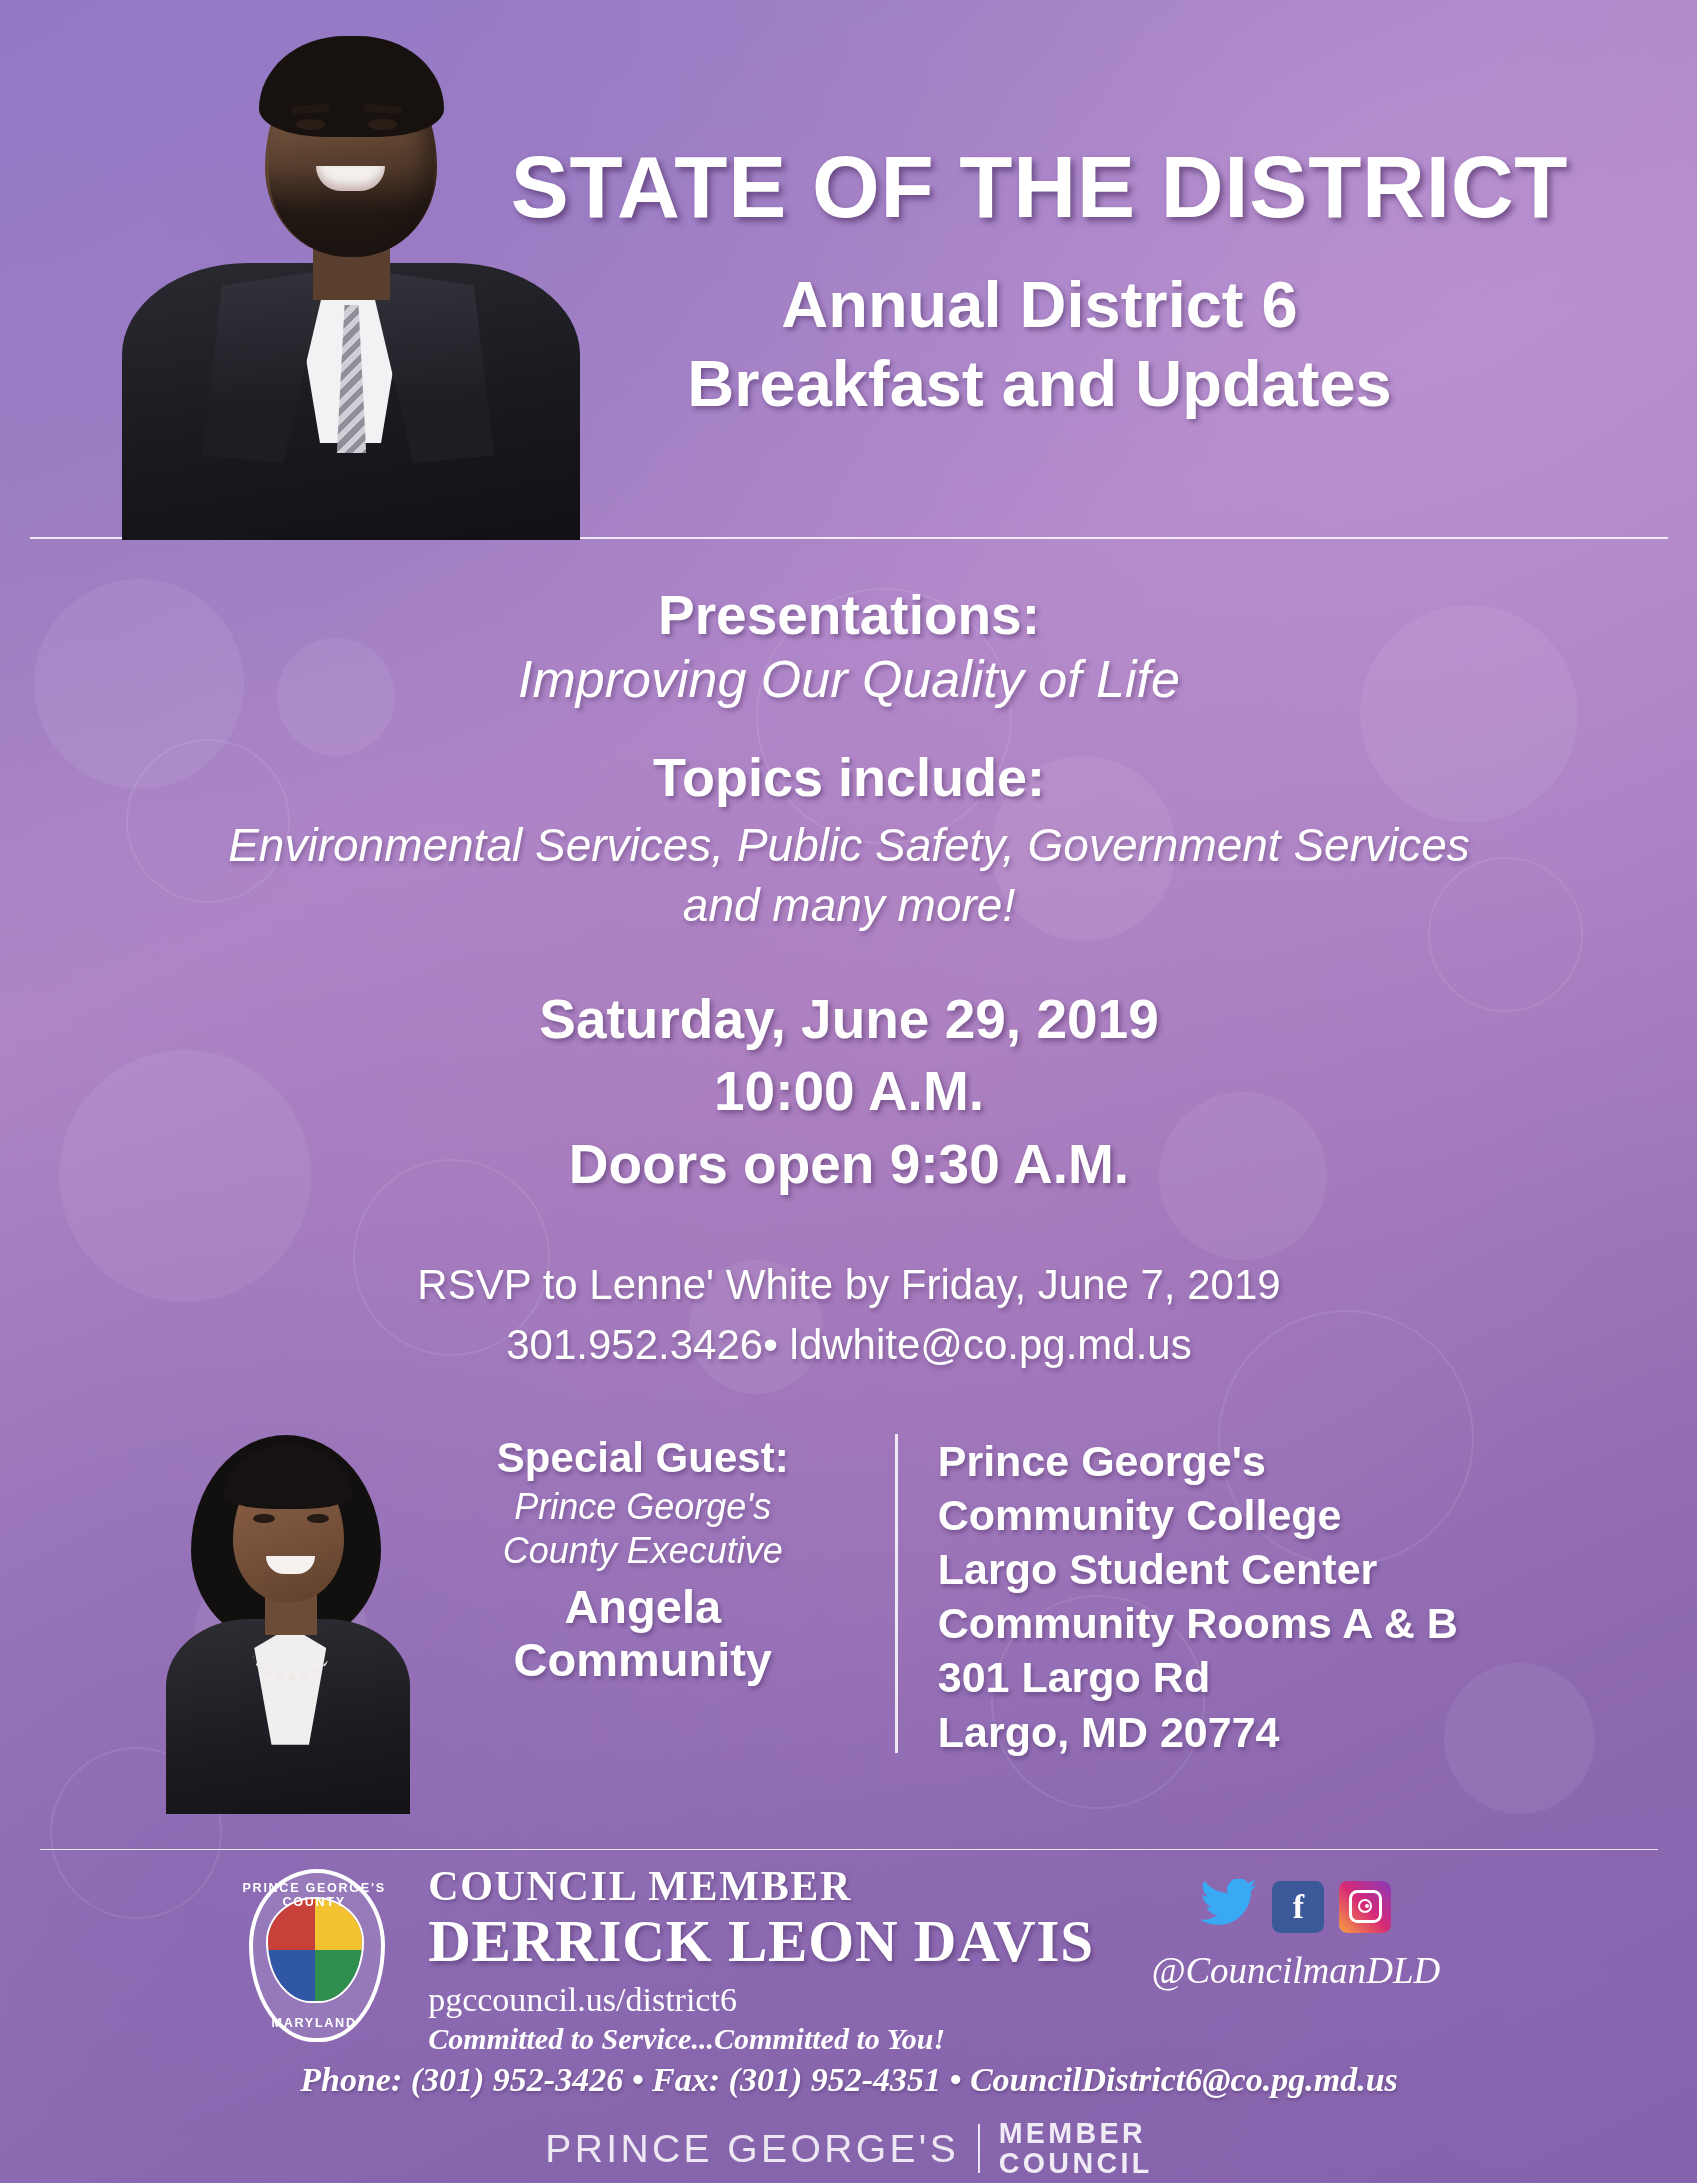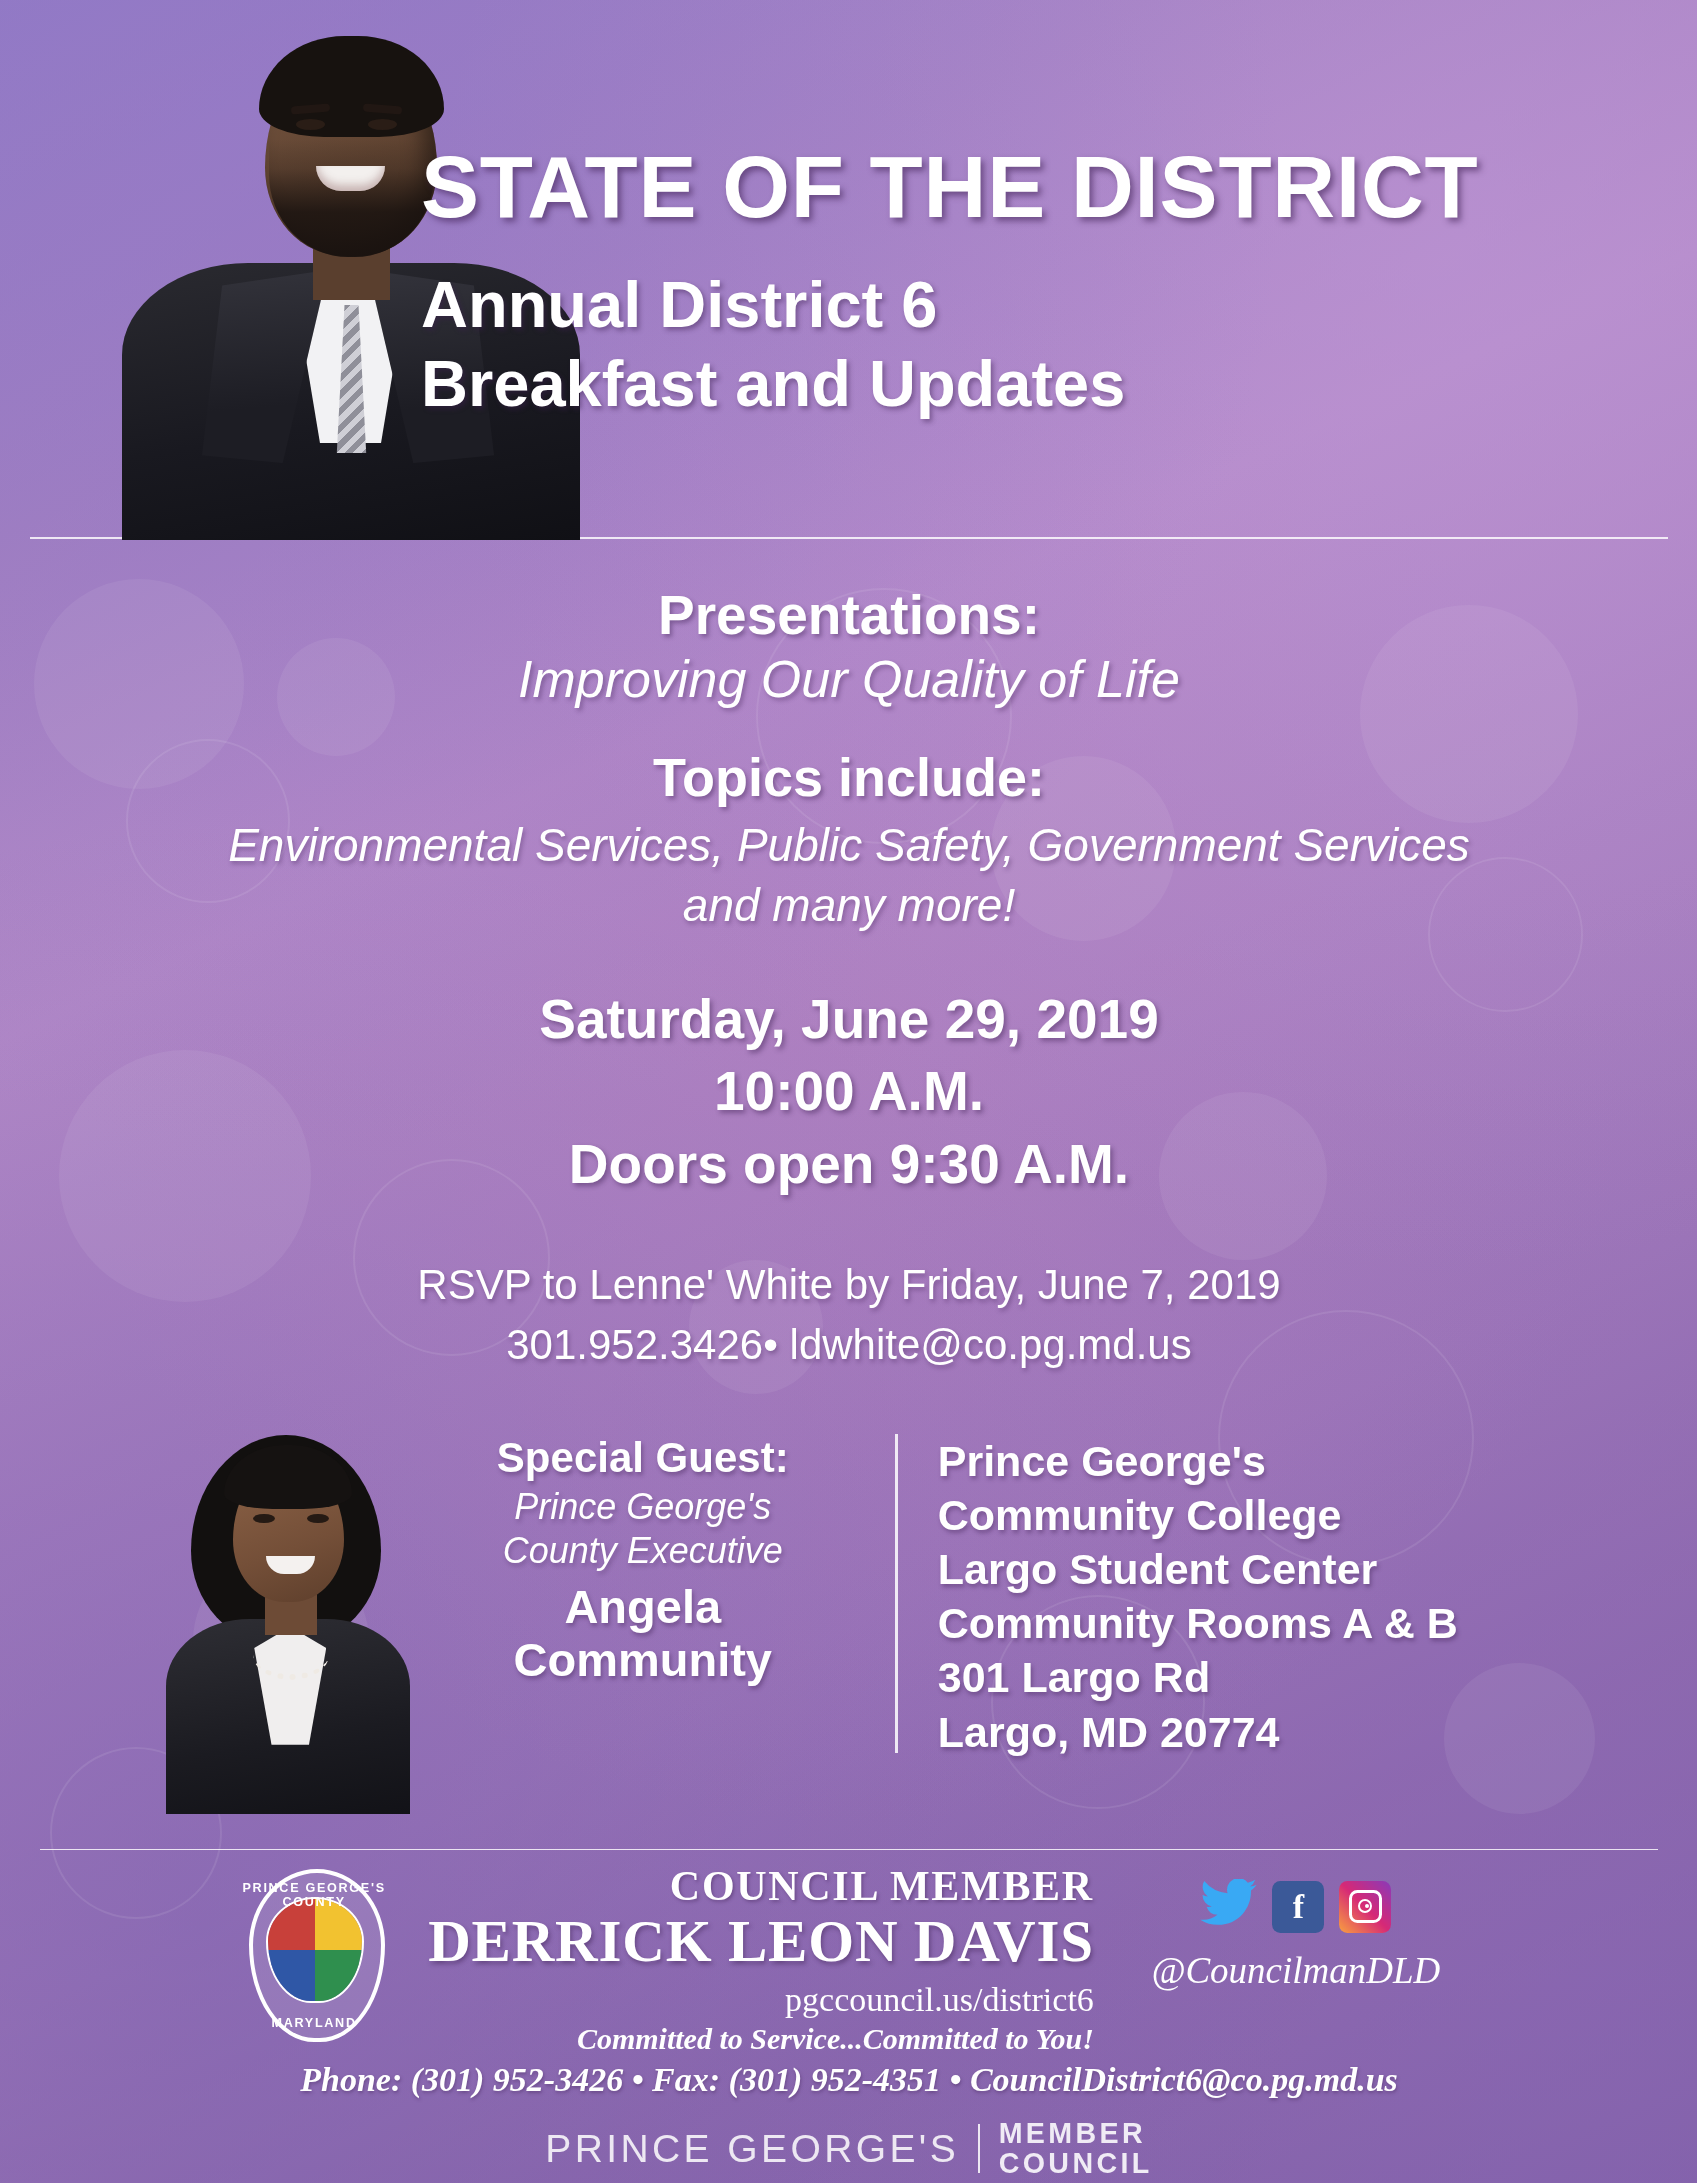--- a/index.html
+++ b/index.html
@@ -134,24 +134,24 @@
     position: absolute;
     top: 232px;
     width: 126px; height: 193px;
     background: linear-gradient(175deg, #33333b 0%, #1d1d24 70%);
   }
   .lapel-l { left: 101px; clip-path: polygon(100% 0%, 64% 100%, 0% 96%, 16% 8%); }
   .lapel-r { left: 267px; clip-path: polygon(0% 0%, 36% 100%, 100% 96%, 84% 8%); }
 
   .header-text {
     position: absolute;
-    left: 421px;
+    left: 431px;
     top: 143px;
     right: 50px;
-    text-align: left;
+    text-align: center;
   }
   .title-main {
     font-size: 87px;
     font-weight: 800;
     letter-spacing: 0.8px;
     color: #ffffff;
     text-shadow: 3.4px 4.2px 5.9px rgba(60,30,80,0.55);
     line-height: 1.0;
     white-space: nowrap;
   }
@@ -391,21 +391,21 @@
     text-align: center;
     color: #fff;
     font-size: 12.6px;
     letter-spacing: 1.7px;
     font-weight: 700;
   }
   .seal-txt-top { top: 18.5px; }
   .seal-txt-bot { bottom: 13.4px; }
   .council-block {
     flex: 0 0 auto;
-    text-align: right;
+    text-align: left;
     padding: 0 34px;
   }
   .council-member {
     font-family: "Liberation Serif", serif;
     font-size: 42px;
     font-weight: 700;
     color: #fff;
     letter-spacing: 1.7px;
     text-shadow: 1.7px 1.7px 3.4px rgba(60,30,80,0.4);
   }

